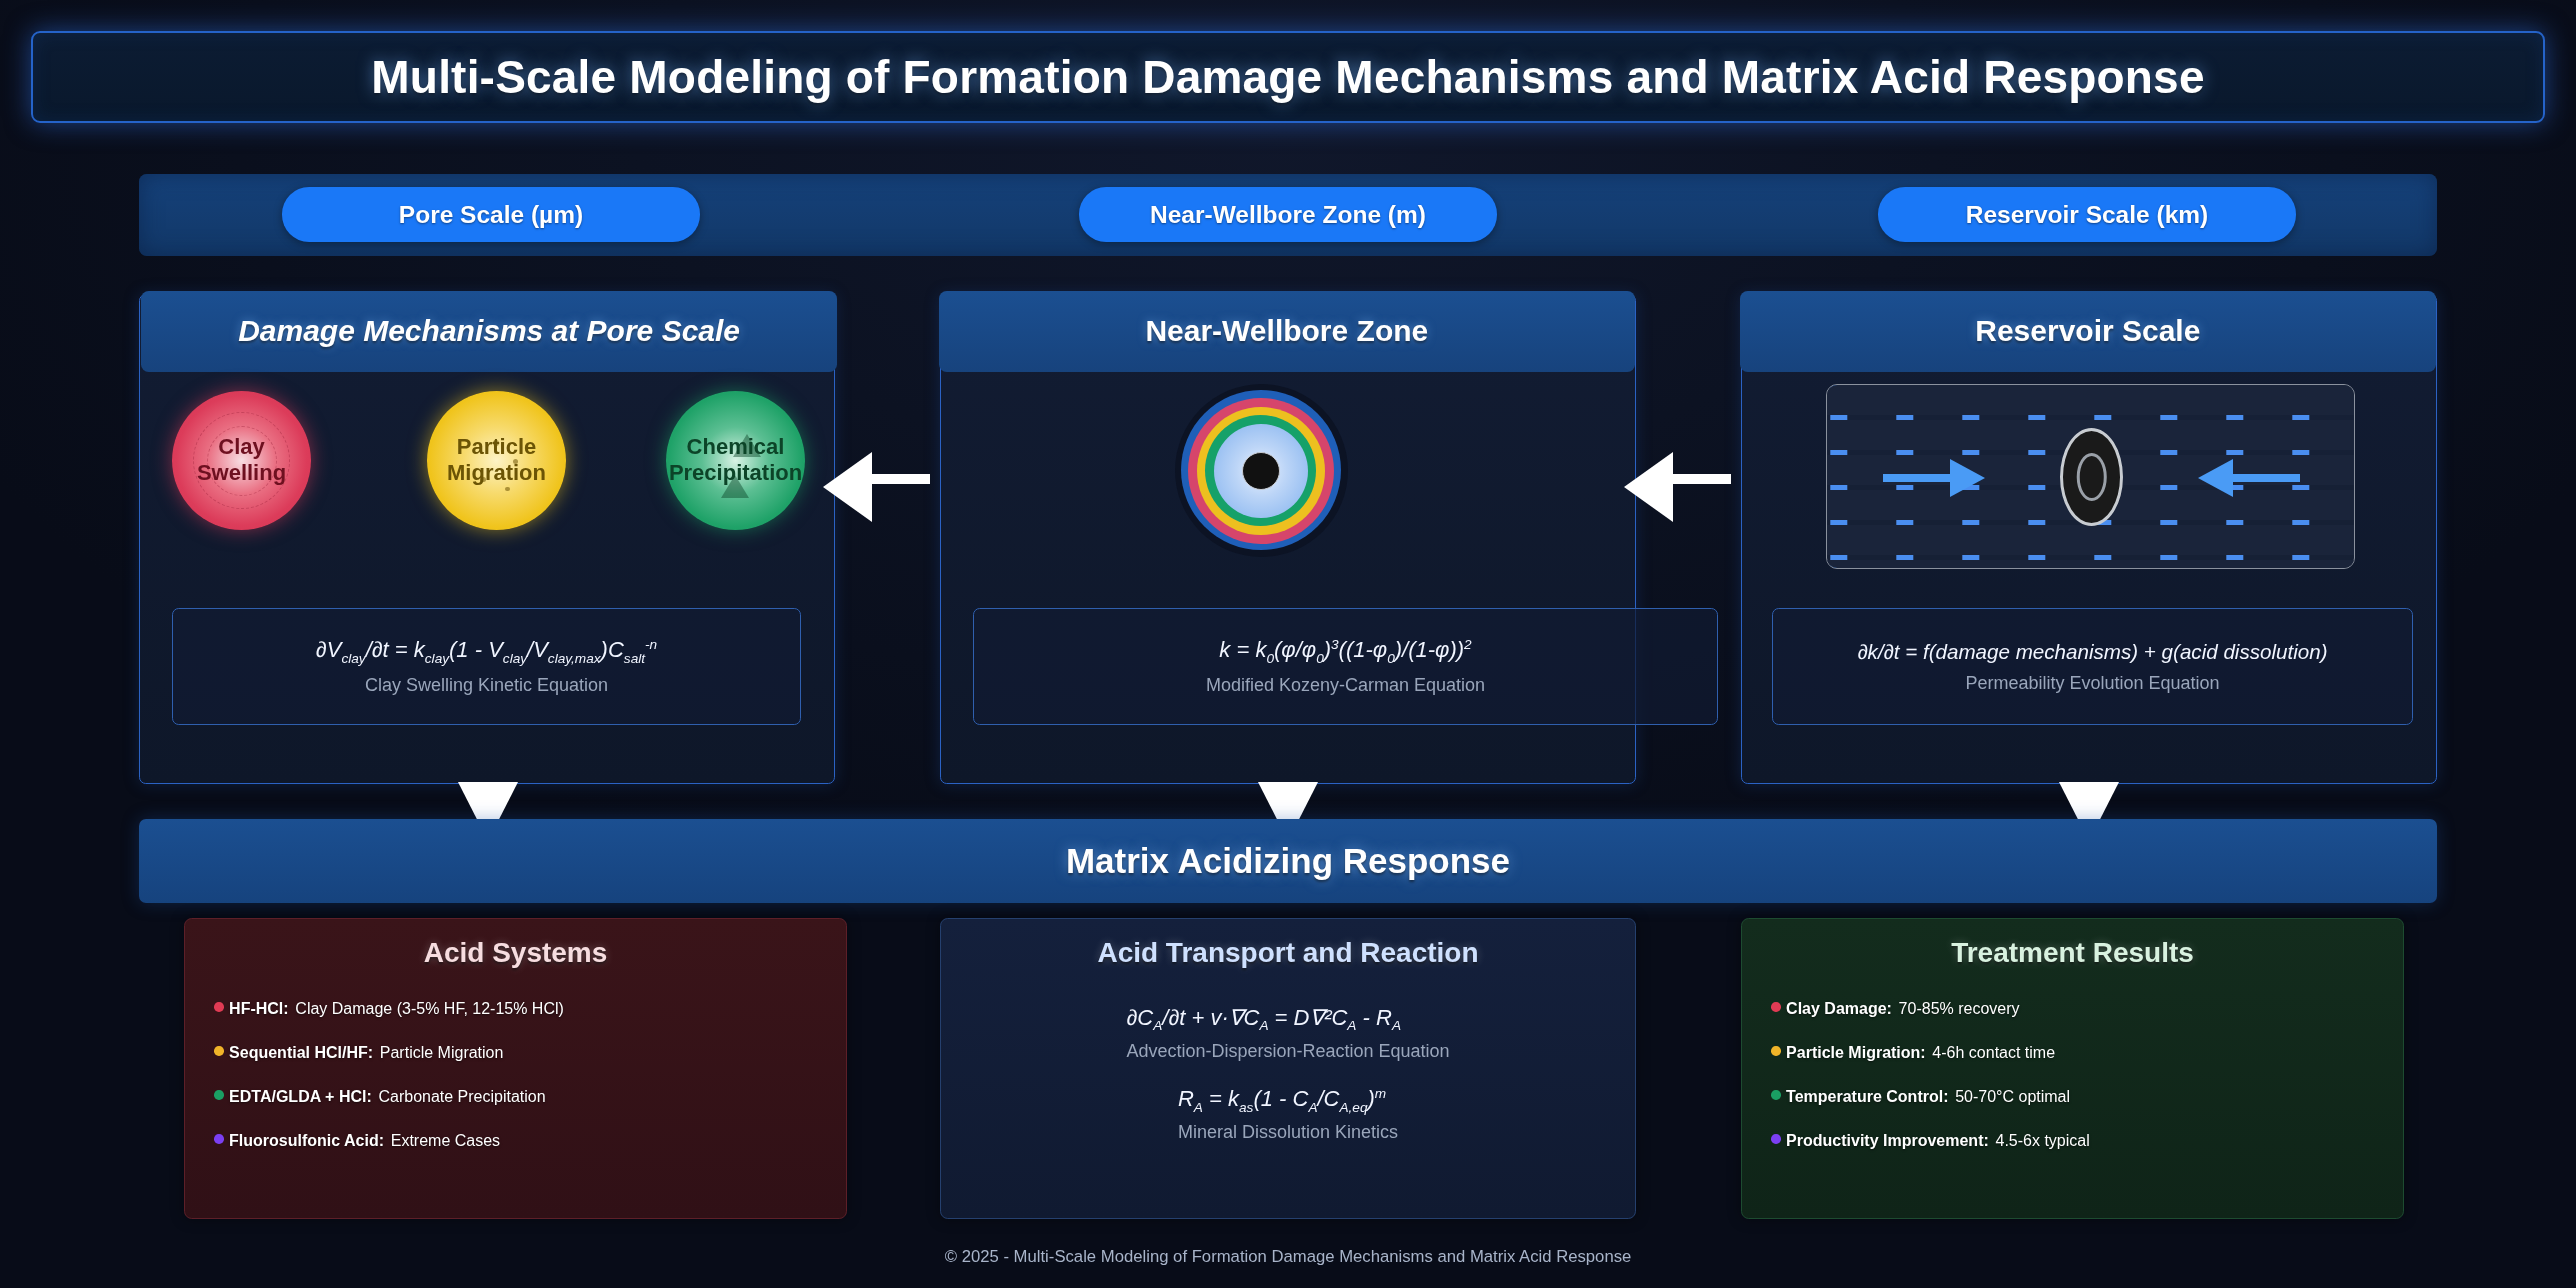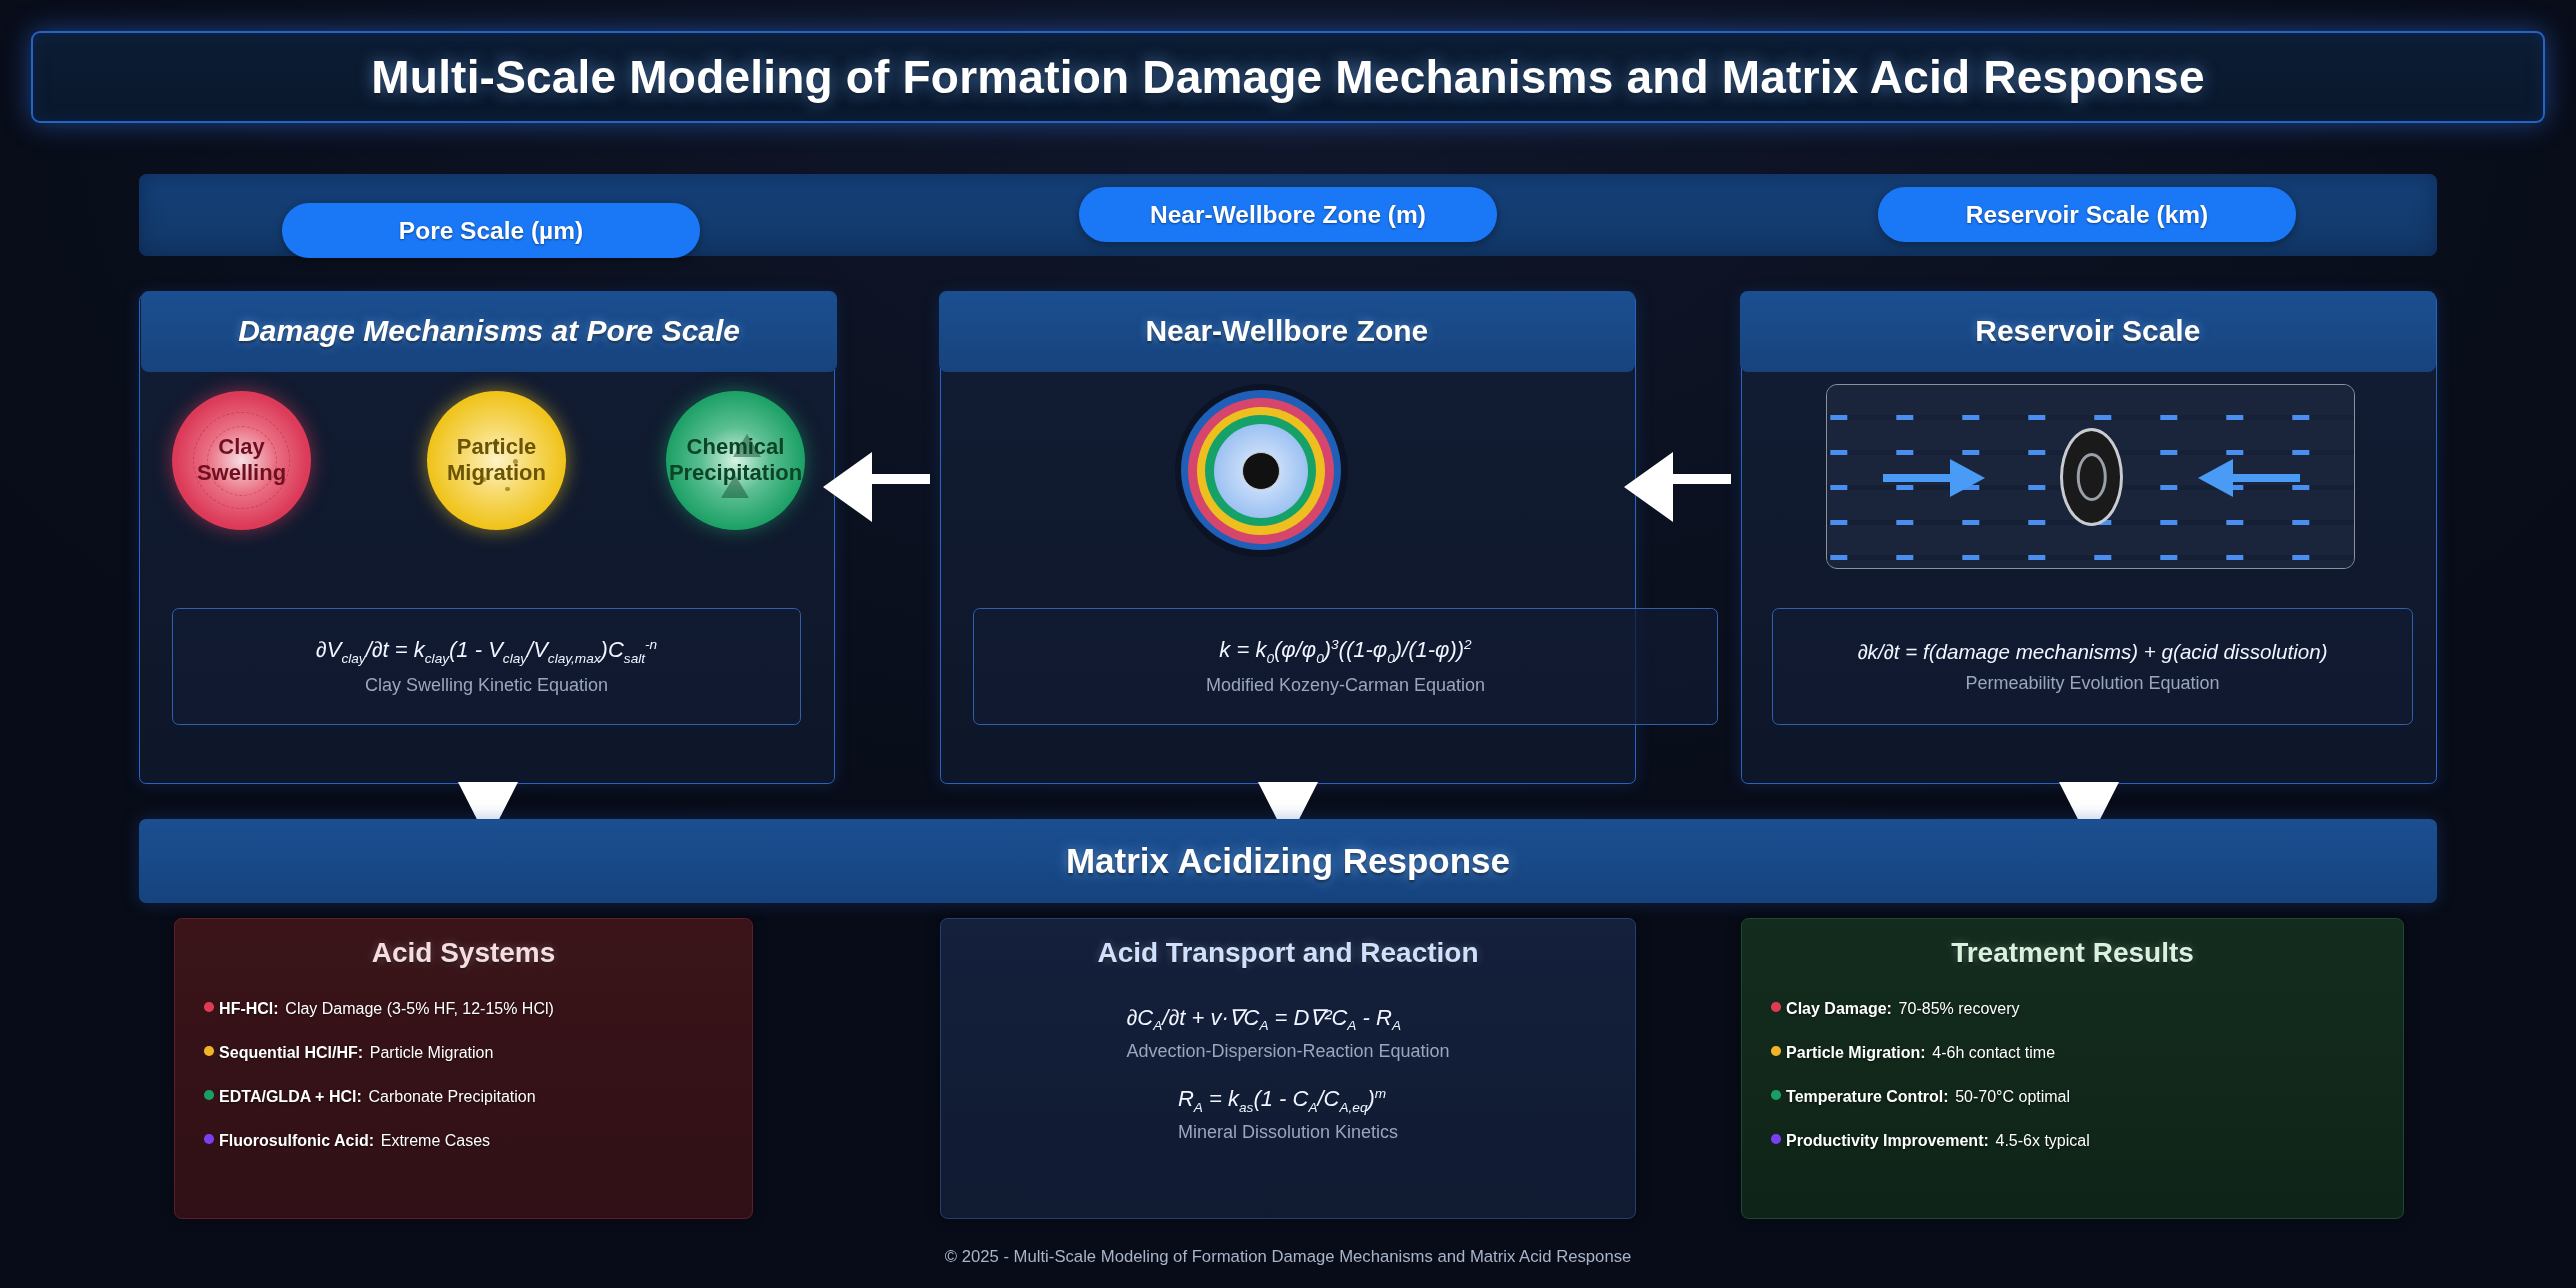--- a/index.html
+++ b/index.html
@@ -46,21 +46,21 @@
   .badge {
     position: absolute; top: 13.4px; height: 55px;
     background: #1a78f7;
     border-radius: 27px;
     display: flex; align-items: center; justify-content: center;
     color: #ffffff; font-size: 24.5px; font-weight: bold;
     text-shadow: 0 1.1px 2.2px rgba(0,0,0,.45);
     white-space: nowrap;
     box-shadow: 0 2.2px 9px rgba(0,0,0,.35);
   }
-  .badge.b1 { left: 143px; width: 418px; margin-top: 16px; }
+  .badge.b1 { left: 143px; width: 418px; }
   .badge.b2 { left: 940px; width: 418px; }
   .badge.b3 { left: 1739px; width: 418px; }
 
   
   .panel {
     position: absolute; top: 294px; height: 490px;
     background: linear-gradient(180deg, #121c33 0%, #0e1729 100%);
     border: 1.7px solid #2b62c4;
     border-radius: 6.7px;
     box-shadow: 0 0 14.5px rgba(30,70,140,.35);
@@ -252,21 +252,21 @@
     text-shadow: 0 0 12.3px rgba(140,195,255,.55), 0 1.7px 2.8px rgba(0,0,0,.6);
     white-space: nowrap;
   }
 
   
   .bpanel {
     position: absolute; top: 918px; height: 301px;
     border-radius: 7.8px;
     box-shadow: 0 0 13.4px rgba(0,0,0,.4);
   }
-  .bpanel.bp-left  { left: 174px;  width: 579px;
+  .bpanel.bp-left  { left: 184px;  width: 663px;
     background: linear-gradient(180deg, #3a1419 0%, #301016 100%);
     border: 1.1px solid #5d1f28; }
   .bpanel.bp-mid   { left: 940px; width: 696px;
     background: linear-gradient(180deg, #14203c 0%, #101a31 100%);
     border: 1.1px solid #25406e; }
   .bpanel.bp-right { left: 1741px; width: 663px;
     background: linear-gradient(180deg, #132c1d 0%, #0f2418 100%);
     border: 1.1px solid #1d4b30; }
 
   .bhead {

